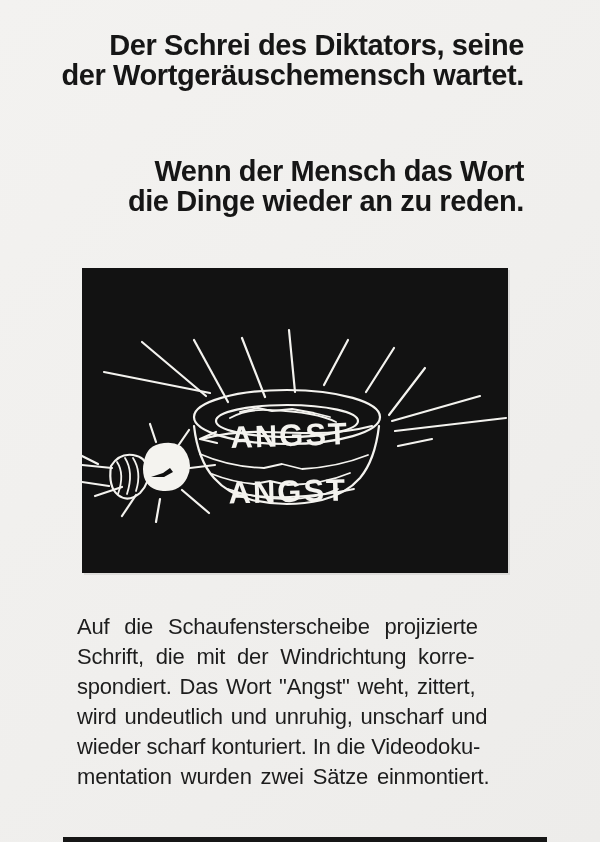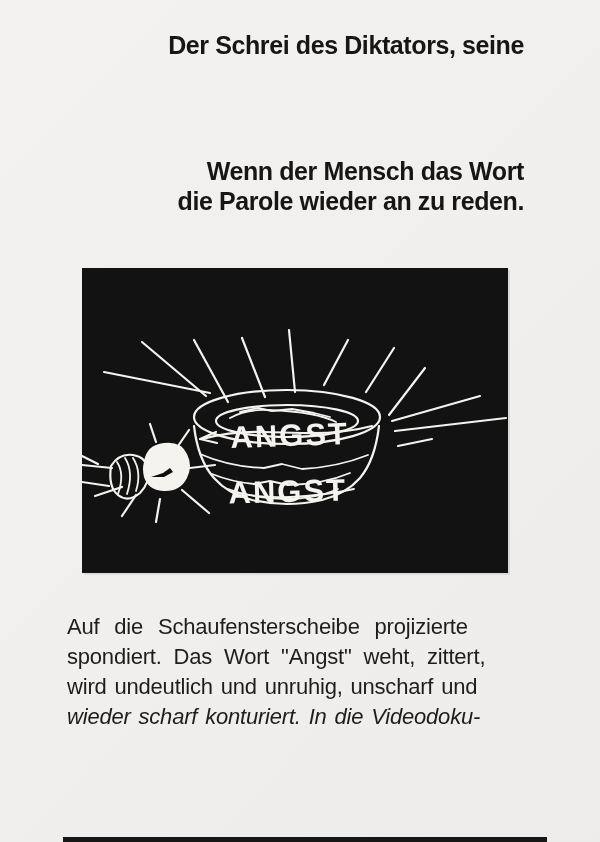--- a/index.html
+++ b/index.html
@@ -15,21 +15,21 @@
     background: linear-gradient(135deg, #f3f2f0 0%, #f0efed 55%, #edecea 100%);
     font-family: "Liberation Sans", sans-serif;
     color: #1b1b1b;
   }
   
   .quote {
     position: absolute;
     right: 76px;
     text-align: right;
     font-weight: bold;
-    font-size: 25px;
+    font-size: 29px;
     line-height: 30px;
     letter-spacing: -0.4px;
     white-space: nowrap;
     color: #161616;
   }
   .quote-1 { top: 30px; }
   .quote-2 { top: 156px; }
 
   
   .artwork {
@@ -55,57 +55,58 @@
     font-family: "Liberation Sans", sans-serif;
     font-weight: bold;
     font-size: 31px;
     letter-spacing: 2px;
     fill: #f4f3ef;
   }
 
   
   .caption {
     position: absolute;
-    left: 67px;
+    left: 77px;
     top: 612px;
     font-size: 22px;
     line-height: 30px;
     letter-spacing: -0.2px;
     color: #1d1d1d;
   }
   .cline { white-space: nowrap; }
   .cline:nth-child(1) { word-spacing: 9px; }
   .cline:nth-child(2) { word-spacing: 6px; }
   .cline:nth-child(3) { word-spacing: 2px; }
-  .cline:nth-child(4) { word-spacing: 2px; font-style: italic; }
-  .cline:nth-child(5) { word-spacing: 0px; font-style: italic; }
+  .cline:nth-child(4) { word-spacing: 2px; }
+  .cline:nth-child(5) { word-spacing: 0px; }
   .cline:nth-child(6) { word-spacing: 3px; }
 
   
   .bottom-bar {
     position: absolute;
     left: 63px;
     top: 837px;
     width: 484px;
     height: 5px;
     background: #161616;
   }
 </style>
 </head>
 <body>
 
 <div class="page">
 
   <div class="quote quote-1">
     <div class="qline">Der Schrei des Diktators, seine</div>
+    <div class="qline">der Wortgeräuschemensch wartet.</div>
   </div>
 
   <div class="quote quote-2">
     <div class="qline">Wenn der Mensch das Wort</div>
-    <div class="qline">die Parole wieder an zu reden.</div>
+    <div class="qline">die Dinge wieder an zu reden.</div>
   </div>
 
   <figure class="artwork">
     <svg viewBox="0 0 426 305" xmlns="http://www.w3.org/2000/svg">
 
       <g class="art-stroke">
         <line x1="128" y1="125" x2="22" y2="104"></line>
         <line x1="124" y1="128" x2="60" y2="74"></line>
         <line x1="146" y1="134" x2="112" y2="72"></line>
         <line x1="183" y1="129" x2="160" y2="70"></line>
@@ -162,20 +163,22 @@
           <line x1="78" y1="231" x2="74" y2="254"></line>
           <line x1="54" y1="227" x2="40" y2="248"></line>
           <line x1="40" y1="219" x2="13" y2="228"></line>
         </g>
       </g>
     </svg>
   </figure>
 
   <div class="caption">
     <div class="cline">Auf die Schaufensterscheibe projizierte</div>
+    <div class="cline">Schrift, die mit der Windrichtung korre-</div>
     <div class="cline">spondiert. Das Wort "Angst" weht, zittert,</div>
     <div class="cline">wird undeutlich und unruhig, unscharf und</div>
     <div class="cline">wieder scharf konturiert. In die Videodoku-</div>
+    <div class="cline">mentation wurden zwei Sätze einmontiert.</div>
   </div>
 
   <div class="bottom-bar"></div>
 
 </div>
 
 </body></html>

